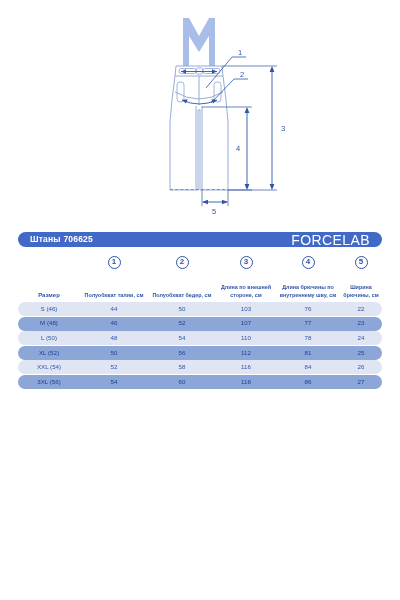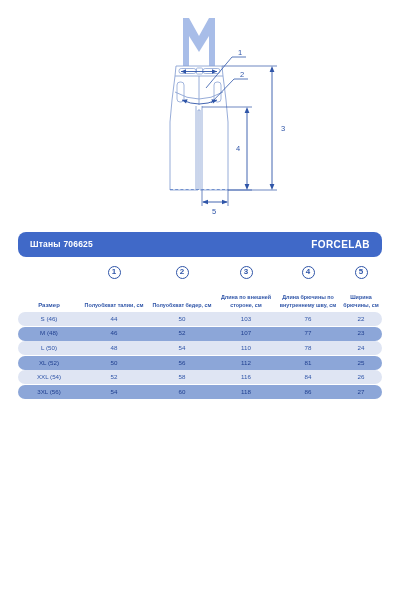--- a/index.html
+++ b/index.html
@@ -30,40 +30,40 @@
 
   
   .chart {
     position: relative;
     width: 364px;
     margin: 4px auto 0 auto;
   }
 
   .title-bar {
     position: relative;
-    height: 25px;
+    height: 15px;
     border-radius: 8px;
     background: #4069c8;
     display: flex;
     align-items: center;
     justify-content: space-between;
     padding: 0 12px;
     box-sizing: border-box;
   }
   .title-bar .title-text {
     color: #ffffff;
     font-size: 8.5px;
     font-weight: bold;
     letter-spacing: 0.2px;
     line-height: 1;
   }
   .title-bar .brand-text {
     color: #ffffff;
-    font-size: 10px;
-    font-weight: bold;
+    font-size: 14px;
+    font-weight: normal;
     letter-spacing: 0.4px;
     line-height: 1;
   }
 
   
   .num-row {
     display: flex;
     height: 22px;
     align-items: center;
     padding-top: 4px;

